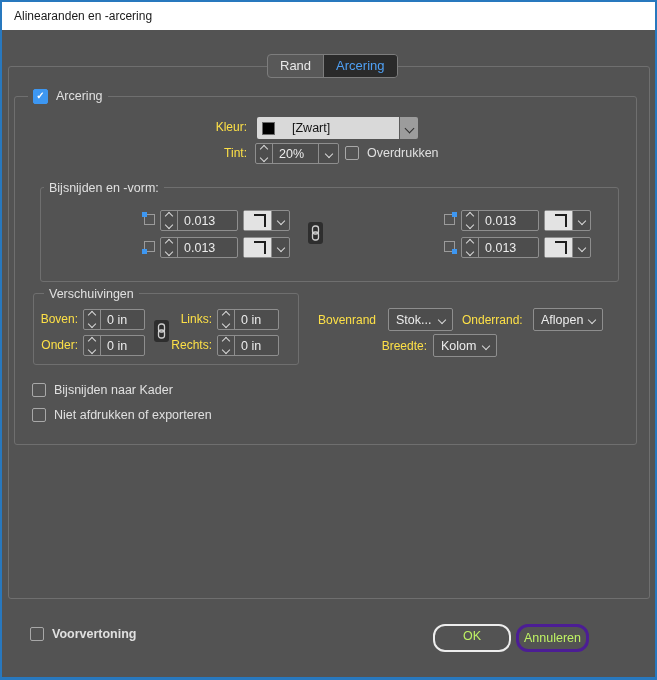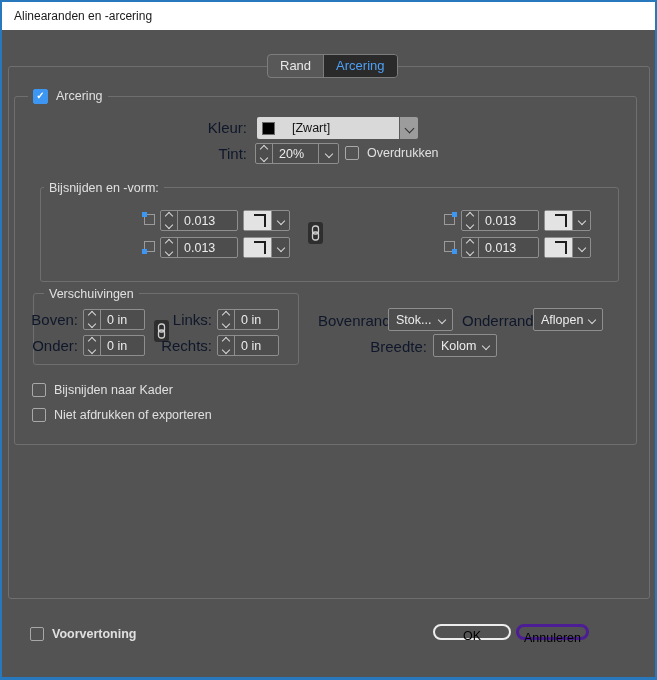--- a/index.html
+++ b/index.html
@@ -2,21 +2,21 @@
 <html><head>
 <meta charset="utf-8">
 <style>
   html,body{margin:0;padding:0;background:#888;}
   .dialog{position:relative;width:657px;height:680px;background:#2878be;font-family:"Liberation Sans",sans-serif;overflow:hidden;}
   .titlebar{position:absolute;left:2px;top:2px;width:653px;height:28px;background:#ffffff;}
   .titlebar span{display:block;padding-left:12px;line-height:28px;font-size:12px;color:#1a1a1a;}
   .body{position:absolute;left:2px;top:30px;width:653px;height:647px;background:#535353;}
   .fs{position:absolute;border:1px solid #6f6f6f;border-radius:3px;}
   .legend{position:absolute;background:#535353;color:#e0e0e0;font-size:12.5px;line-height:16px;padding:0 5px;white-space:nowrap;}
-  .lbl{position:absolute;color:#0f172a;font-size:15px;line-height:15px;white-space:nowrap;}
+  .lbl{position:absolute;color:#fde047;font-size:12px;line-height:15px;white-space:nowrap;}
   .r{text-align:right;}
   .tabs{position:absolute;left:267px;top:54px;height:24px;display:flex;border:1px solid #7d7d7d;border-radius:4px;overflow:hidden;background:#585858;box-sizing:border-box;}
   .tab{padding:0 12px;line-height:22px;font-size:13px;color:#e8e8e8;}
   .tab.active{background:#2a2a2a;color:#4fa0f4;border-left:1px solid #7d7d7d;}
   .cb{width:12px;height:12px;border:1px solid #a8a8a8;border-radius:2px;background:transparent;flex:0 0 auto;box-sizing:content-box;}
   .cb.checked{background:#3d97f2;border-color:#3d97f2;}
   .cb .mark{display:block;color:#fff;font-size:10px;line-height:12px;text-align:center;font-weight:bold;}
   .cbrow{position:absolute;display:flex;align-items:center;gap:8px;color:#e0e0e0;font-size:12.5px;}
   .ctl{position:absolute;display:flex;align-items:stretch;border:1px solid #8e8e8e;border-radius:2px;background:#4d4d4d;box-sizing:border-box;height:21px;}
   .spin{width:16px;display:flex;flex-direction:column;align-items:center;justify-content:center;gap:3px;border-right:1px solid #8e8e8e;}
@@ -34,21 +34,21 @@
   .cicon{position:absolute;width:9px;height:9px;border:1px solid #9b9b9b;}
   .cicon i{position:absolute;width:5px;height:5px;background:#3d97f2;}
   .cicon i.tl{left:-3px;top:-3px;}.cicon i.bl{left:-3px;bottom:-3px;}
   .cicon i.tr{right:-3px;top:-3px;}.cicon i.br{right:-3px;bottom:-3px;}
   .shape{position:absolute;display:flex;border:1px solid #8e8e8e;border-radius:2px;background:#4d4d4d;box-sizing:border-box;height:21px;width:47px;}
   .shape .box{width:27px;background:#e3e3e3;display:flex;justify-content:flex-end;border-right:1px solid #8e8e8e;}
   .shape .glyph{width:10px;height:11px;border-top:2px solid #1d1d1d;border-right:2px solid #1d1d1d;margin:3px 5px 0 0;}
   .shape .chevslot{flex:1;display:flex;align-items:center;justify-content:center;}
   .linkbtn{position:absolute;width:15px;height:22px;background:#2e2e2e;border-radius:3px;display:flex;align-items:center;justify-content:center;}
   .dd{position:absolute;display:flex;align-items:center;justify-content:space-between;border:1px solid #8e8e8e;border-radius:2px;background:#4d4d4d;box-sizing:border-box;height:23px;padding:0 7px;color:#ececec;font-size:12.5px;white-space:nowrap;}
-  .pill{position:absolute;height:16px;border-radius:12px;background:transparent;color:#000000;font-size:12.5px;text-align:center;box-sizing:border-box;}
+  .pill{position:absolute;height:28px;border-radius:12px;background:transparent;color:#bef264;font-size:12.5px;text-align:center;box-sizing:border-box;}
   .pill.primary{border:2px solid #ededed;line-height:20px;}
   .pill.normal{border:3px solid #4c1d95;line-height:22px;}
 </style>
 </head>
 <body>
 
 <div class="dialog">
   <div class="titlebar">
     <span>Alinearanden en -arcering</span>
   </div>

